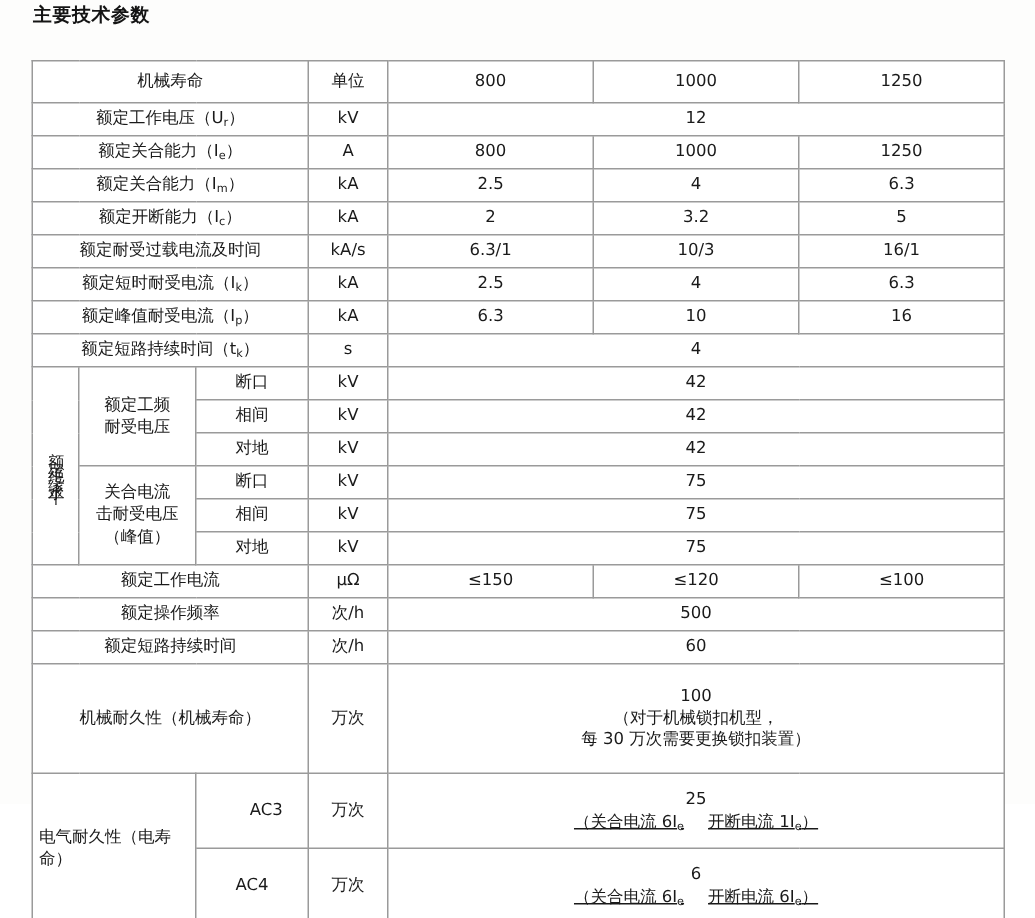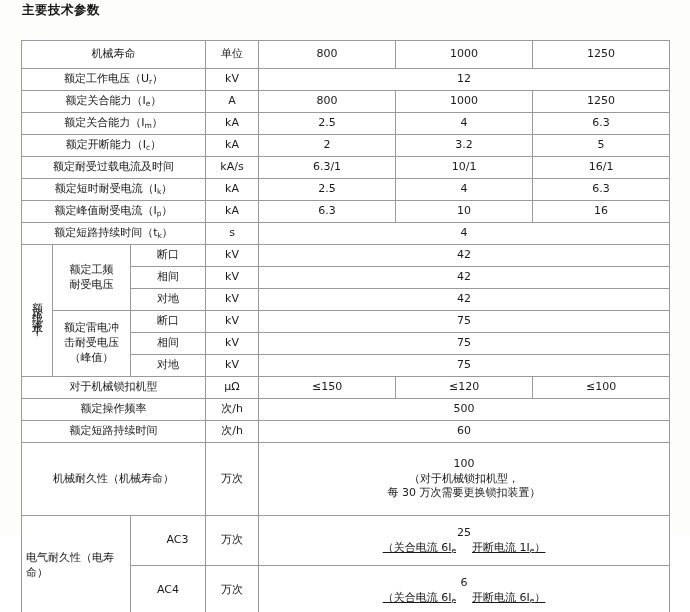--- a/index.html
+++ b/index.html
@@ -150,21 +150,21 @@
           <td class="ctr">kA</td>
           <td class="ctr">2</td>
           <td class="ctr">3.2</td>
           <td class="ctr">5</td>
         </tr>
 
         <tr class="r-param">
           <td class="lft" colspan="3"><span>额定耐受过载电流及时间</span><sub></sub><span></span></td>
           <td class="ctr">kA/s</td>
           <td class="ctr">6.3/1</td>
-          <td class="ctr">10/1</td>
+          <td class="ctr">10/3</td>
           <td class="ctr">16/1</td>
         </tr>
 
         <tr class="r-param">
           <td class="lft" colspan="3"><span>额定短时耐受电流（I</span><sub>k</sub><span>）</span></td>
           <td class="ctr">kA</td>
           <td class="ctr">2.5</td>
           <td class="ctr">4</td>
           <td class="ctr">6.3</td>
         </tr>
@@ -195,40 +195,40 @@
           <td class="lft">相间</td>
           <td class="ctr">kV</td>
           <td class="ctr" colspan="3">42</td>
         </tr>
         <tr class="r-param">
           <td class="lft">对地</td>
           <td class="ctr">kV</td>
           <td class="ctr" colspan="3">42</td>
         </tr>
         <tr class="r-param">
-          <td class="ctr" rowspan="3" style="white-space:pre-line;">额定雷电冲
+          <td class="ctr" rowspan="3" style="white-space:pre-line;">关合电流
 击耐受电压
 （峰值）</td>
           <td class="lft">断口</td>
           <td class="ctr">kV</td>
           <td class="ctr" colspan="3">75</td>
         </tr>
         <tr class="r-param">
           <td class="lft">相间</td>
           <td class="ctr">kV</td>
           <td class="ctr" colspan="3">75</td>
         </tr>
         <tr class="r-param">
           <td class="lft">对地</td>
           <td class="ctr">kV</td>
           <td class="ctr" colspan="3">75</td>
         </tr>
 
         <tr class="r-param">
-          <td class="lft" colspan="3">对于机械锁扣机型</td>
+          <td class="lft" colspan="3">额定工作电流</td>
           <td class="ctr">μΩ</td>
           <td class="ctr">≤150</td>
           <td class="ctr">≤120</td>
           <td class="ctr">≤100</td>
         </tr>
 
         <tr class="r-param">
           <td class="lft" colspan="3">额定操作频率</td>
           <td class="ctr">次/h</td>
           <td class="ctr" colspan="3">500</td>

